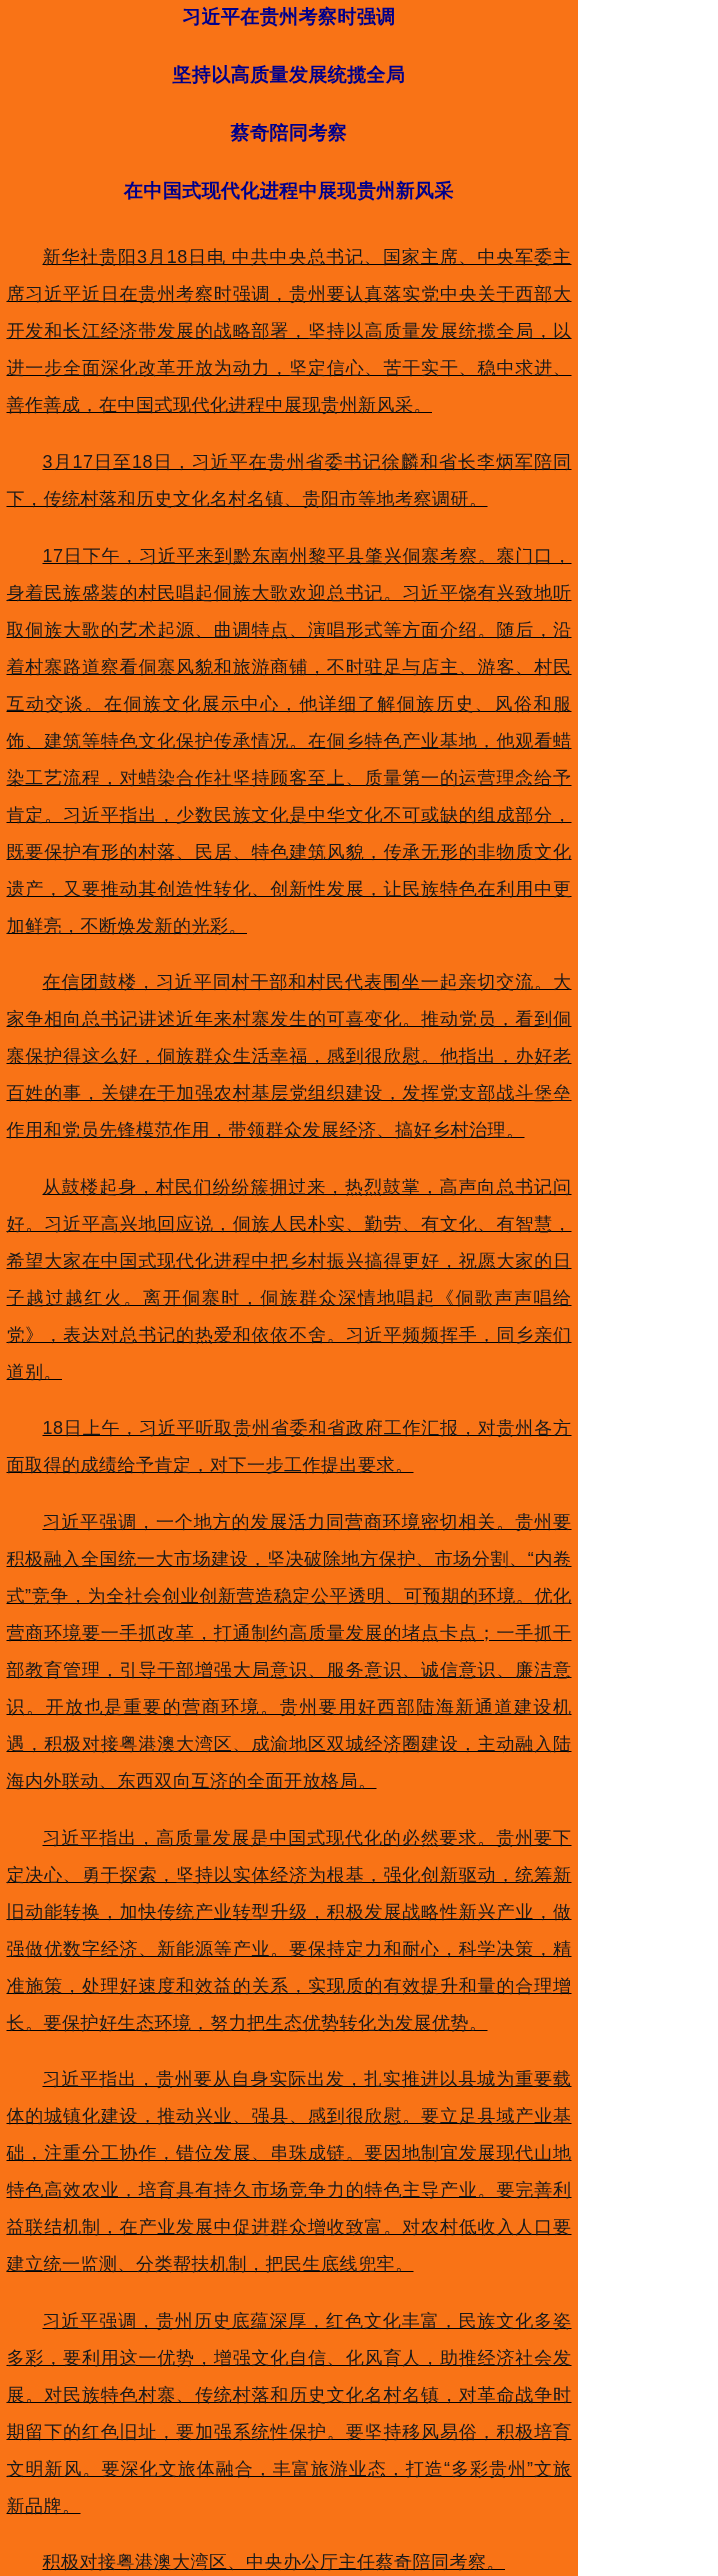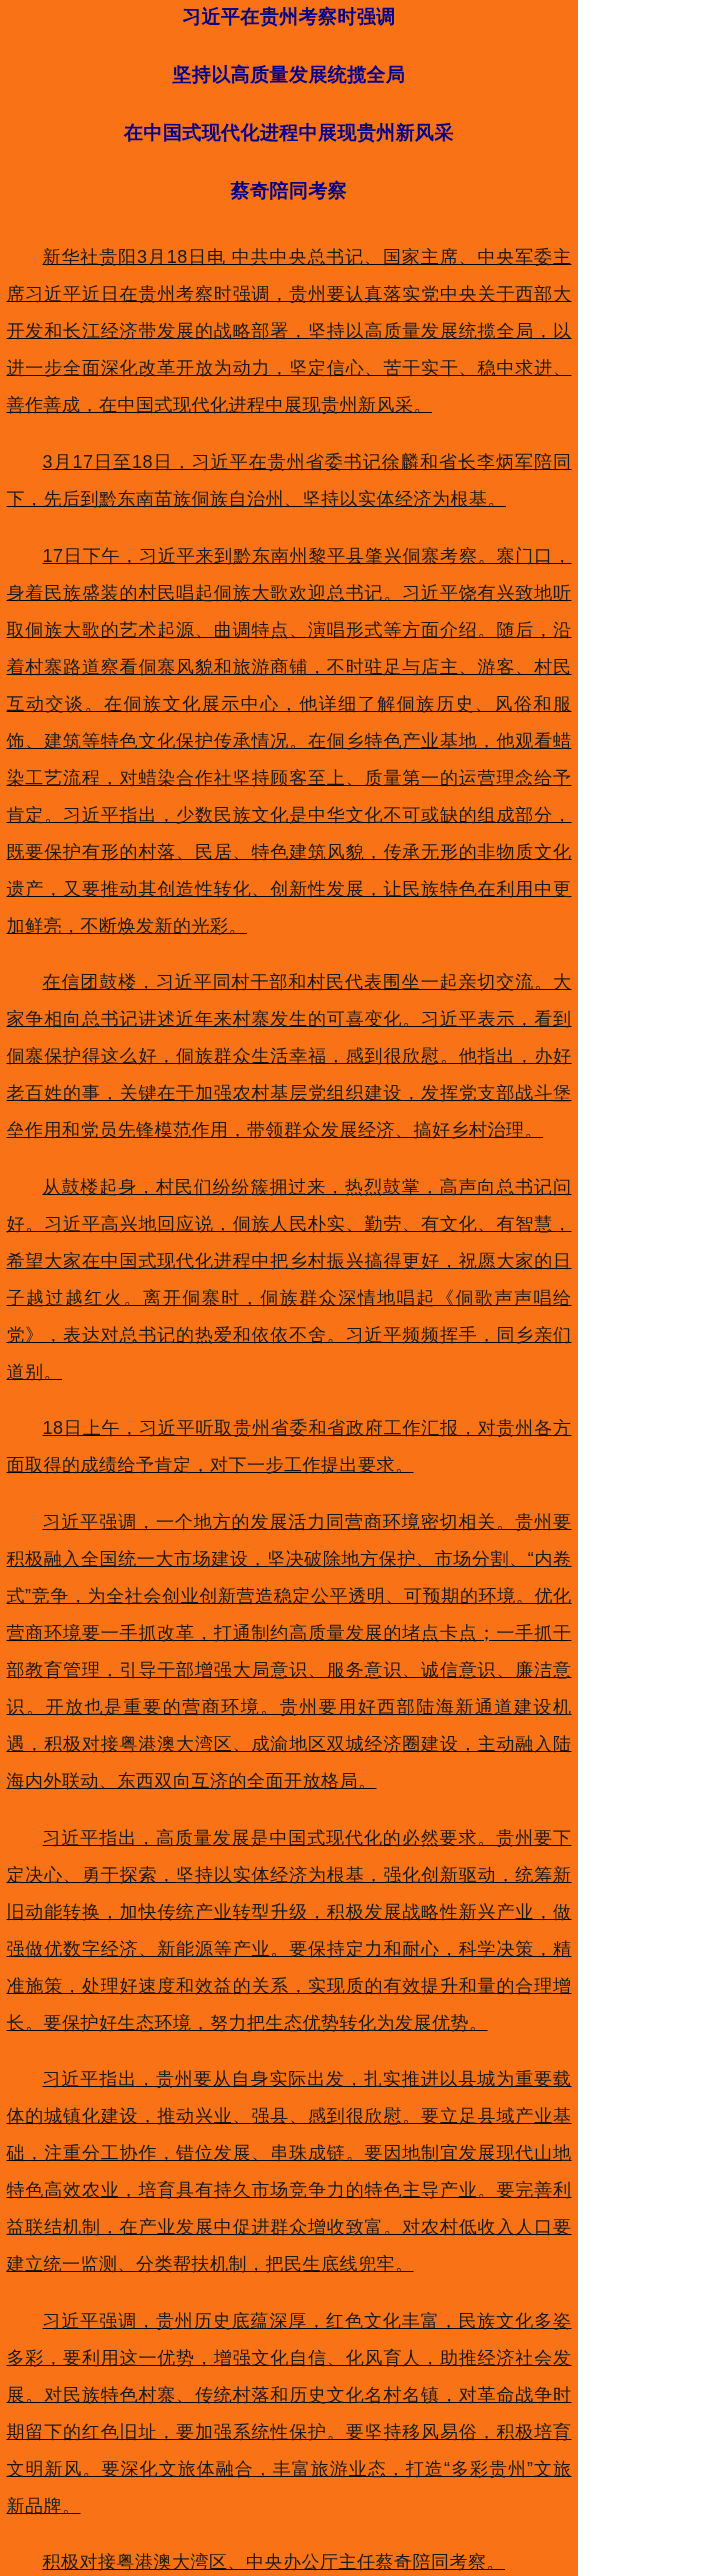--- a/index.html
+++ b/index.html
@@ -46,29 +46,29 @@
   }
 </style>
 </head>
 <body>
 
 <div class="page">
 
   <div class="headline-block">
     <div class="headline">习近平在贵州考察时强调</div>
     <div class="headline">坚持以高质量发展统揽全局</div>
+    <div class="headline">蔡奇陪同考察</div>
     <div class="headline">在中国式现代化进程中展现贵州新风采</div>
-    <div class="headline">蔡奇陪同考察</div>
   </div>
 
   <div class="article-body">
     <p>新华社贵阳3月18日电 中共中央总书记、国家主席、中央军委主席习近平近日在贵州考察时强调，贵州要认真落实党中央关于西部大开发和长江经济带发展的战略部署，坚持以高质量发展统揽全局，以进一步全面深化改革开放为动力，坚定信心、苦干实干、稳中求进、善作善成，在中国式现代化进程中展现贵州新风采。</p>
-    <p>3月17日至18日，习近平在贵州省委书记徐麟和省长李炳军陪同下，先后到黔东南苗族侗族自治州、坚持以实体经济为根基。</p>
+    <p>3月17日至18日，习近平在贵州省委书记徐麟和省长李炳军陪同下，传统村落和历史文化名村名镇、贵阳市等地考察调研。</p>
     <p>17日下午，习近平来到黔东南州黎平县肇兴侗寨考察。寨门口，身着民族盛装的村民唱起侗族大歌欢迎总书记。习近平饶有兴致地听取侗族大歌的艺术起源、曲调特点、演唱形式等方面介绍。随后，沿着村寨路道察看侗寨风貌和旅游商铺，不时驻足与店主、游客、村民互动交谈。在侗族文化展示中心，他详细了解侗族历史、风俗和服饰、建筑等特色文化保护传承情况。在侗乡特色产业基地，他观看蜡染工艺流程，对蜡染合作社坚持顾客至上、质量第一的运营理念给予肯定。习近平指出，少数民族文化是中华文化不可或缺的组成部分，既要保护有形的村落、民居、特色建筑风貌，传承无形的非物质文化遗产，又要推动其创造性转化、创新性发展，让民族特色在利用中更加鲜亮，不断焕发新的光彩。</p>
-    <p>在信团鼓楼，习近平同村干部和村民代表围坐一起亲切交流。大家争相向总书记讲述近年来村寨发生的可喜变化。习近平表示，看到侗寨保护得这么好，侗族群众生活幸福，感到很欣慰。他指出，办好老百姓的事，关键在于加强农村基层党组织建设，发挥党支部战斗堡垒作用和党员先锋模范作用，带领群众发展经济、搞好乡村治理。</p>
+    <p>在信团鼓楼，习近平同村干部和村民代表围坐一起亲切交流。大家争相向总书记讲述近年来村寨发生的可喜变化。推动党员，看到侗寨保护得这么好，侗族群众生活幸福，感到很欣慰。他指出，办好老百姓的事，关键在于加强农村基层党组织建设，发挥党支部战斗堡垒作用和党员先锋模范作用，带领群众发展经济、搞好乡村治理。</p>
     <p>从鼓楼起身，村民们纷纷簇拥过来，热烈鼓掌，高声向总书记问好。习近平高兴地回应说，侗族人民朴实、勤劳、有文化、有智慧，希望大家在中国式现代化进程中把乡村振兴搞得更好，祝愿大家的日子越过越红火。离开侗寨时，侗族群众深情地唱起《侗歌声声唱给党》，表达对总书记的热爱和依依不舍。习近平频频挥手，同乡亲们道别。</p>
     <p>18日上午，习近平听取贵州省委和省政府工作汇报，对贵州各方面取得的成绩给予肯定，对下一步工作提出要求。</p>
     <p>习近平强调，一个地方的发展活力同营商环境密切相关。贵州要积极融入全国统一大市场建设，坚决破除地方保护、市场分割、“内卷式”竞争，为全社会创业创新营造稳定公平透明、可预期的环境。优化营商环境要一手抓改革，打通制约高质量发展的堵点卡点；一手抓干部教育管理，引导干部增强大局意识、服务意识、诚信意识、廉洁意识。开放也是重要的营商环境。贵州要用好西部陆海新通道建设机遇，积极对接粤港澳大湾区、成渝地区双城经济圈建设，主动融入陆海内外联动、东西双向互济的全面开放格局。</p>
     <p>习近平指出，高质量发展是中国式现代化的必然要求。贵州要下定决心、勇于探索，坚持以实体经济为根基，强化创新驱动，统筹新旧动能转换，加快传统产业转型升级，积极发展战略性新兴产业，做强做优数字经济、新能源等产业。要保持定力和耐心，科学决策，精准施策，处理好速度和效益的关系，实现质的有效提升和量的合理增长。要保护好生态环境，努力把生态优势转化为发展优势。</p>
     <p>习近平指出，贵州要从自身实际出发，扎实推进以县城为重要载体的城镇化建设，推动兴业、强县、感到很欣慰。要立足县域产业基础，注重分工协作，错位发展、串珠成链。要因地制宜发展现代山地特色高效农业，培育具有持久市场竞争力的特色主导产业。要完善利益联结机制，在产业发展中促进群众增收致富。对农村低收入人口要建立统一监测、分类帮扶机制，把民生底线兜牢。</p>
     <p>习近平强调，贵州历史底蕴深厚，红色文化丰富，民族文化多姿多彩，要利用这一优势，增强文化自信、化风育人，助推经济社会发展。对民族特色村寨、传统村落和历史文化名村名镇，对革命战争时期留下的红色旧址，要加强系统性保护。要坚持移风易俗，积极培育文明新风。要深化文旅体融合，丰富旅游业态，打造“多彩贵州”文旅新品牌。</p>
     <p>积极对接粤港澳大湾区、中央办公厅主任蔡奇陪同考察。</p>
     <p>希望大家在中国式现代化进程中把乡村振兴搞得更好。</p>
   </div>
 

